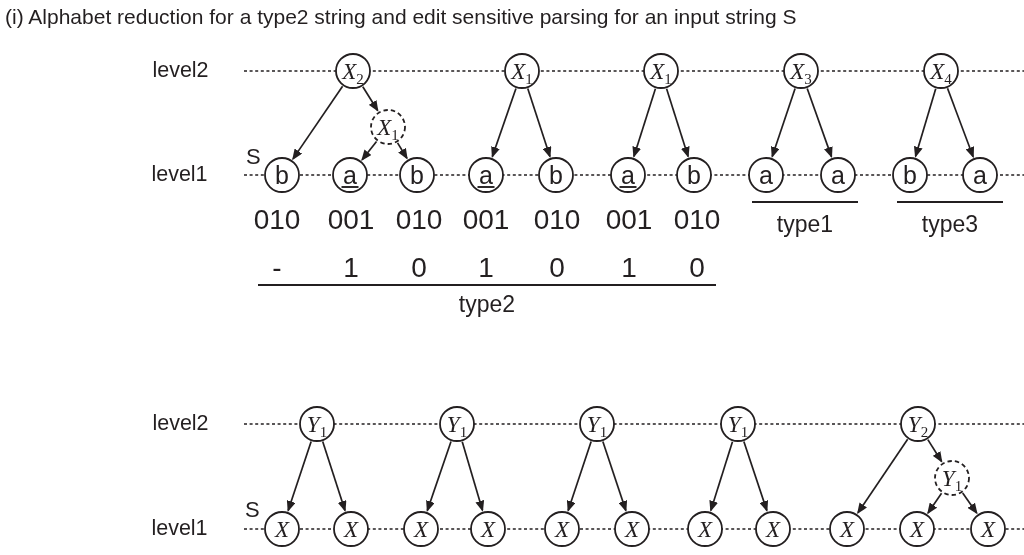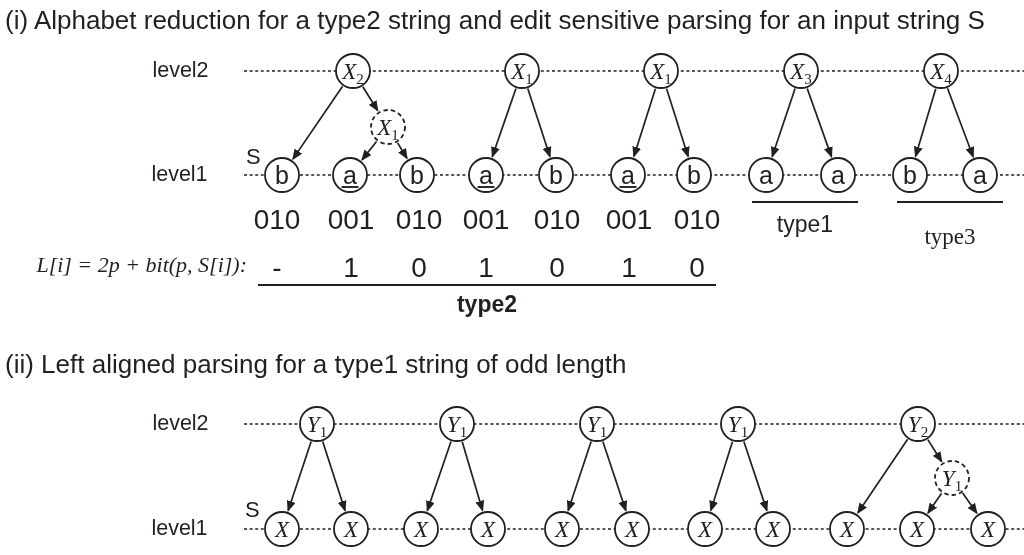--- a/index.html
+++ b/index.html
@@ -1,21 +1,21 @@
 <!DOCTYPE html>
 <html><head>
 <meta charset="utf-8">
 <style>
   html,body{margin:0;padding:0;background:#ffffff;}
   .stage{
     position:relative;width:1024px;height:555px;background:#ffffff;
     font-family:"Liberation Sans",sans-serif;color:#231f20;overflow:hidden;
   }
   .abs{position:absolute;white-space:nowrap;}
-  .title{font-size:26px;text-align:center;}
+  .title{font-size:21px;text-align:center;}
   .lvl{font-size:21.5px;text-align:center;}
   .slab{font-size:22px;}
   .row-label{font-size:21px;text-align:right;}
   .mathlab{font-family:"Liberation Serif",serif;font-style:italic;font-size:22px;}
   .val{position:absolute;transform:translateX(-50%);font-size:28px;white-space:nowrap;}
   .typelab{position:absolute;transform:translateX(-50%);font-size:23px;white-space:nowrap;}
   svg .dotted{stroke:#231f20;stroke-width:1.6;stroke-dasharray:3 2.6;fill:none;}
   svg .edge{stroke:#231f20;stroke-width:1.7;fill:none;}
   svg .circ{fill:#ffffff;stroke:#231f20;stroke-width:1.8;}
   svg .dashc{stroke-dasharray:4.4 3.1;}
@@ -148,35 +148,33 @@
   <div id="binary-values">
       <span class="val" style="left: 277px; top: 204px;">010</span>
       <span class="val" style="left: 351px; top: 204px;">001</span>
       <span class="val" style="left: 419px; top: 204px;">010</span>
       <span class="val" style="left: 486px; top: 204px;">001</span>
       <span class="val" style="left: 557px; top: 204px;">010</span>
       <span class="val" style="left: 629px; top: 204px;">001</span>
       <span class="val" style="left: 697px; top: 204px;">010</span>
     </div>
 
-  <div class="abs row-label mathlab" style="left:0;top:252px;width:247px">L[i] = 2p + bit(p, S[i]):</div>
   <div id="l-values">
       <span class="val" style="left: 277px; top: 252px;">-</span>
       <span class="val" style="left: 351px; top: 252px;">1</span>
       <span class="val" style="left: 419px; top: 252px;">0</span>
       <span class="val" style="left: 486px; top: 252px;">1</span>
       <span class="val" style="left: 557px; top: 252px;">0</span>
       <span class="val" style="left: 629px; top: 252px;">1</span>
       <span class="val" style="left: 697px; top: 252px;">0</span>
     </div>
 
   <div id="annotation-labels">
       <div class="typelab" style="left: 805px; top: 211px;">type1</div>
-      <div class="typelab" style="left: 950px; top: 224px; font-family: Liberation Serif, serif;">type3</div>
-      <div class="typelab" style="left: 487px; top: 291px; font-weight: bold;">type2</div>
+      <div class="typelab" style="left: 950px; top: 211px;">type3</div>
+      <div class="typelab" style="left: 487px; top: 291px;">type2</div>
     </div>
 
-  <div class="abs title" style="left:5px;top:349px">(ii) Left aligned parsing for a type1 string of odd length</div>
   <div class="abs lvl" style="left:120px;top:411px;width:121px">level2</div>
   <div class="abs lvl" style="left:120px;top:516px;width:119px">level1</div>
   <div class="abs slab" style="left:245px;top:497px">S</div>
 
 </div>
 
 </body></html>

